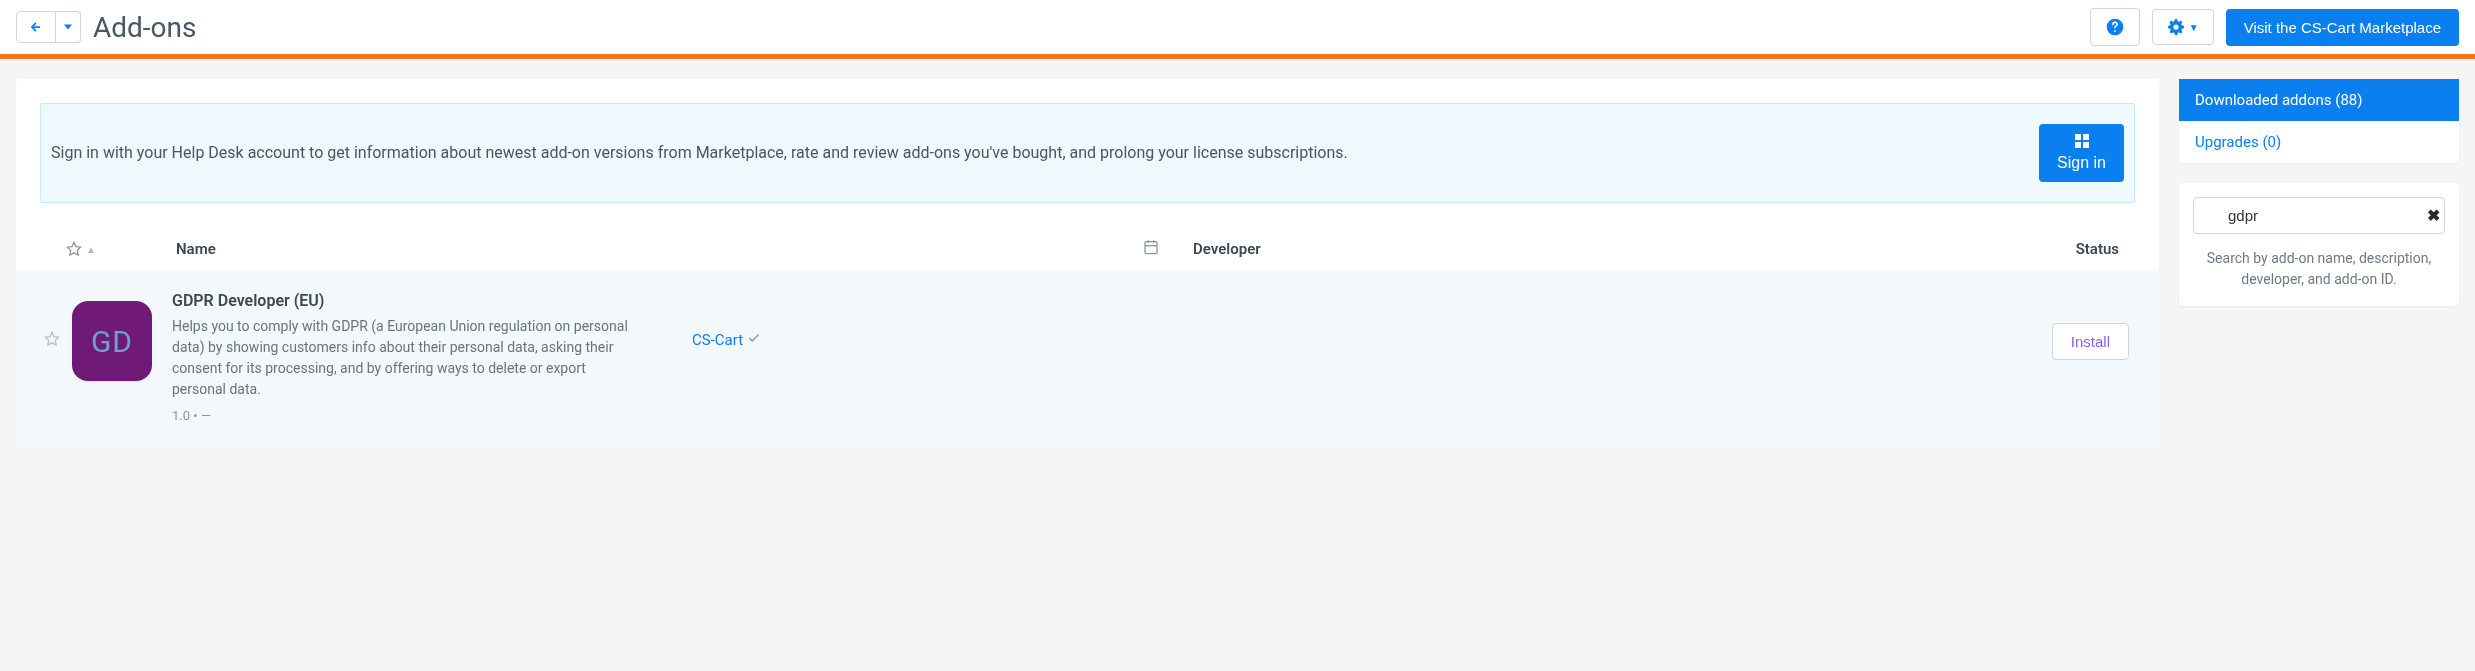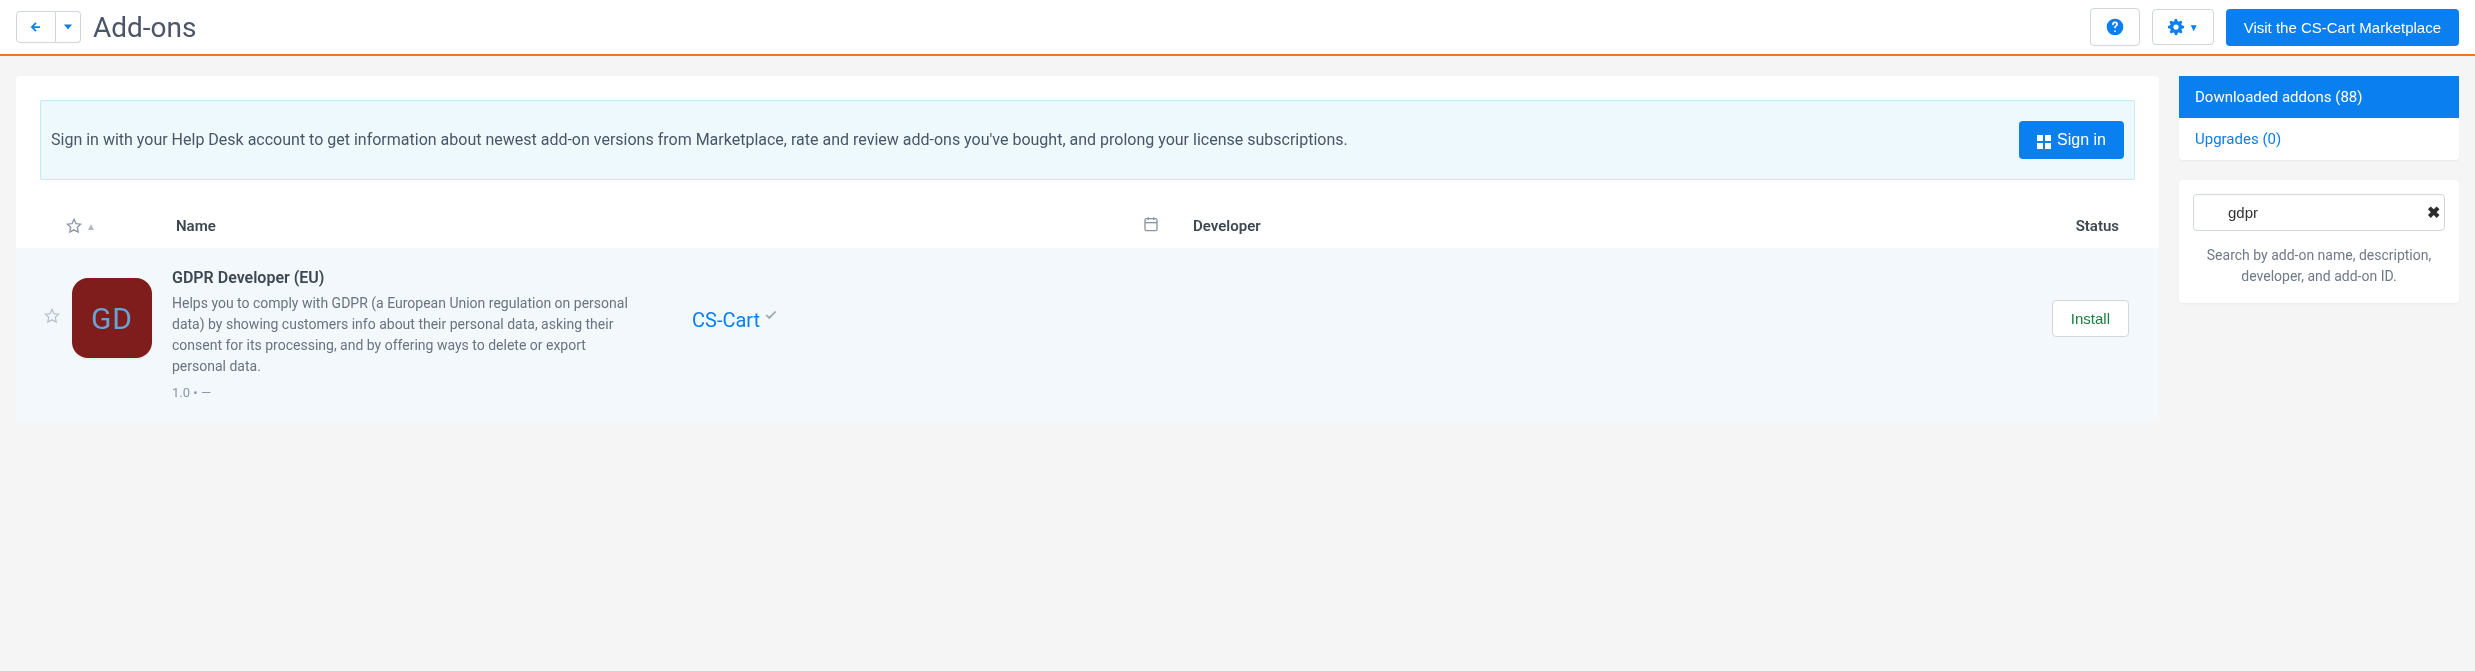--- a/index.html
+++ b/index.html
@@ -8,21 +8,21 @@
       background: #f5f5f5;
       color: #333;
       font-size: 14px;
     }
     .topbar {
       background: #fff;
       padding: 8px 16px;
       display: flex;
       align-items: center;
       gap: 12px;
-      border-bottom: 2px solid #f97316;
+      border-bottom: 5px solid #f97316;
     }
     .btn-group {
       display: flex;
     }
     .btn-nav {
       background: #fff;
       border: 1px solid #d0d6dc;
       border-radius: 4px 0 0 4px;
       padding: 8px 12px;
       cursor: pointer;
@@ -98,23 +98,24 @@
     }
     .btn-signin {
       background: #0a7ff0;
       color: #fff;
       border: none;
       border-radius: 4px;
       padding: 10px 18px;
       cursor: pointer;
       font-size: 16px;
       display: flex;
-      align-items: flex-end;
+      align-items: center;
       gap: 6px;
       white-space: nowrap;
+      flex-direction: column;
     }
     .signin-icon {
       display: inline-flex;
     }
     .table-header {
       display: flex;
       padding: 12px 20px;
       font-weight: 600;
       color: #3d4852;
       font-size: 15px;
@@ -145,21 +146,21 @@
       width: 32px;
       display: flex;
       justify-content: center;
       color: #b8c0cb;
       padding-top: 40px;
       font-size: 16px;
     }
     .addon-icon {
       width: 80px;
       height: 80px;
-      background: #7f1d1d;
+      background: #701a75;
       border-radius: 16px;
       display: flex;
       align-items: center;
       justify-content: center;
       font-size: 30px;
       color: #67a4d3;
       font-weight: 400;
       margin: 10px 20px 0 4px;
       letter-spacing: 1px;
       box-shadow: 0 1px 2px rgba(0,0,0,0.08);
@@ -182,41 +183,41 @@
     }
     .addon-meta {
       font-size: 13px;
       color: #8a95a4;
     }
     .addon-datecol { width: 50px; }
     .addon-dev {
       flex: 1;
       padding-top: 40px;
       color: #0a7ff0;
-      font-size: 20px;
+      font-size: 15px;
       display: flex;
       align-items: flex-start;
       gap: 4px;
     }
     .check-icon {
       color: #9aa5b2;
     }
     .addon-action {
       width: 140px;
       text-align: right;
       padding-top: 32px;
       padding-right: 10px;
     }
     .btn-install {
       background: #fff;
       border: 1px solid #d0d6dc;
       border-radius: 4px;
       padding: 9px 18px;
       cursor: pointer;
-      color: #15803d;
+      color: #8b5cf6;
       font-size: 15px;
     }
     .side-col {
       width: 280px;
       display: flex;
       flex-direction: column;
       gap: 20px;
     }
     .side-panel {
       background: #fff;

